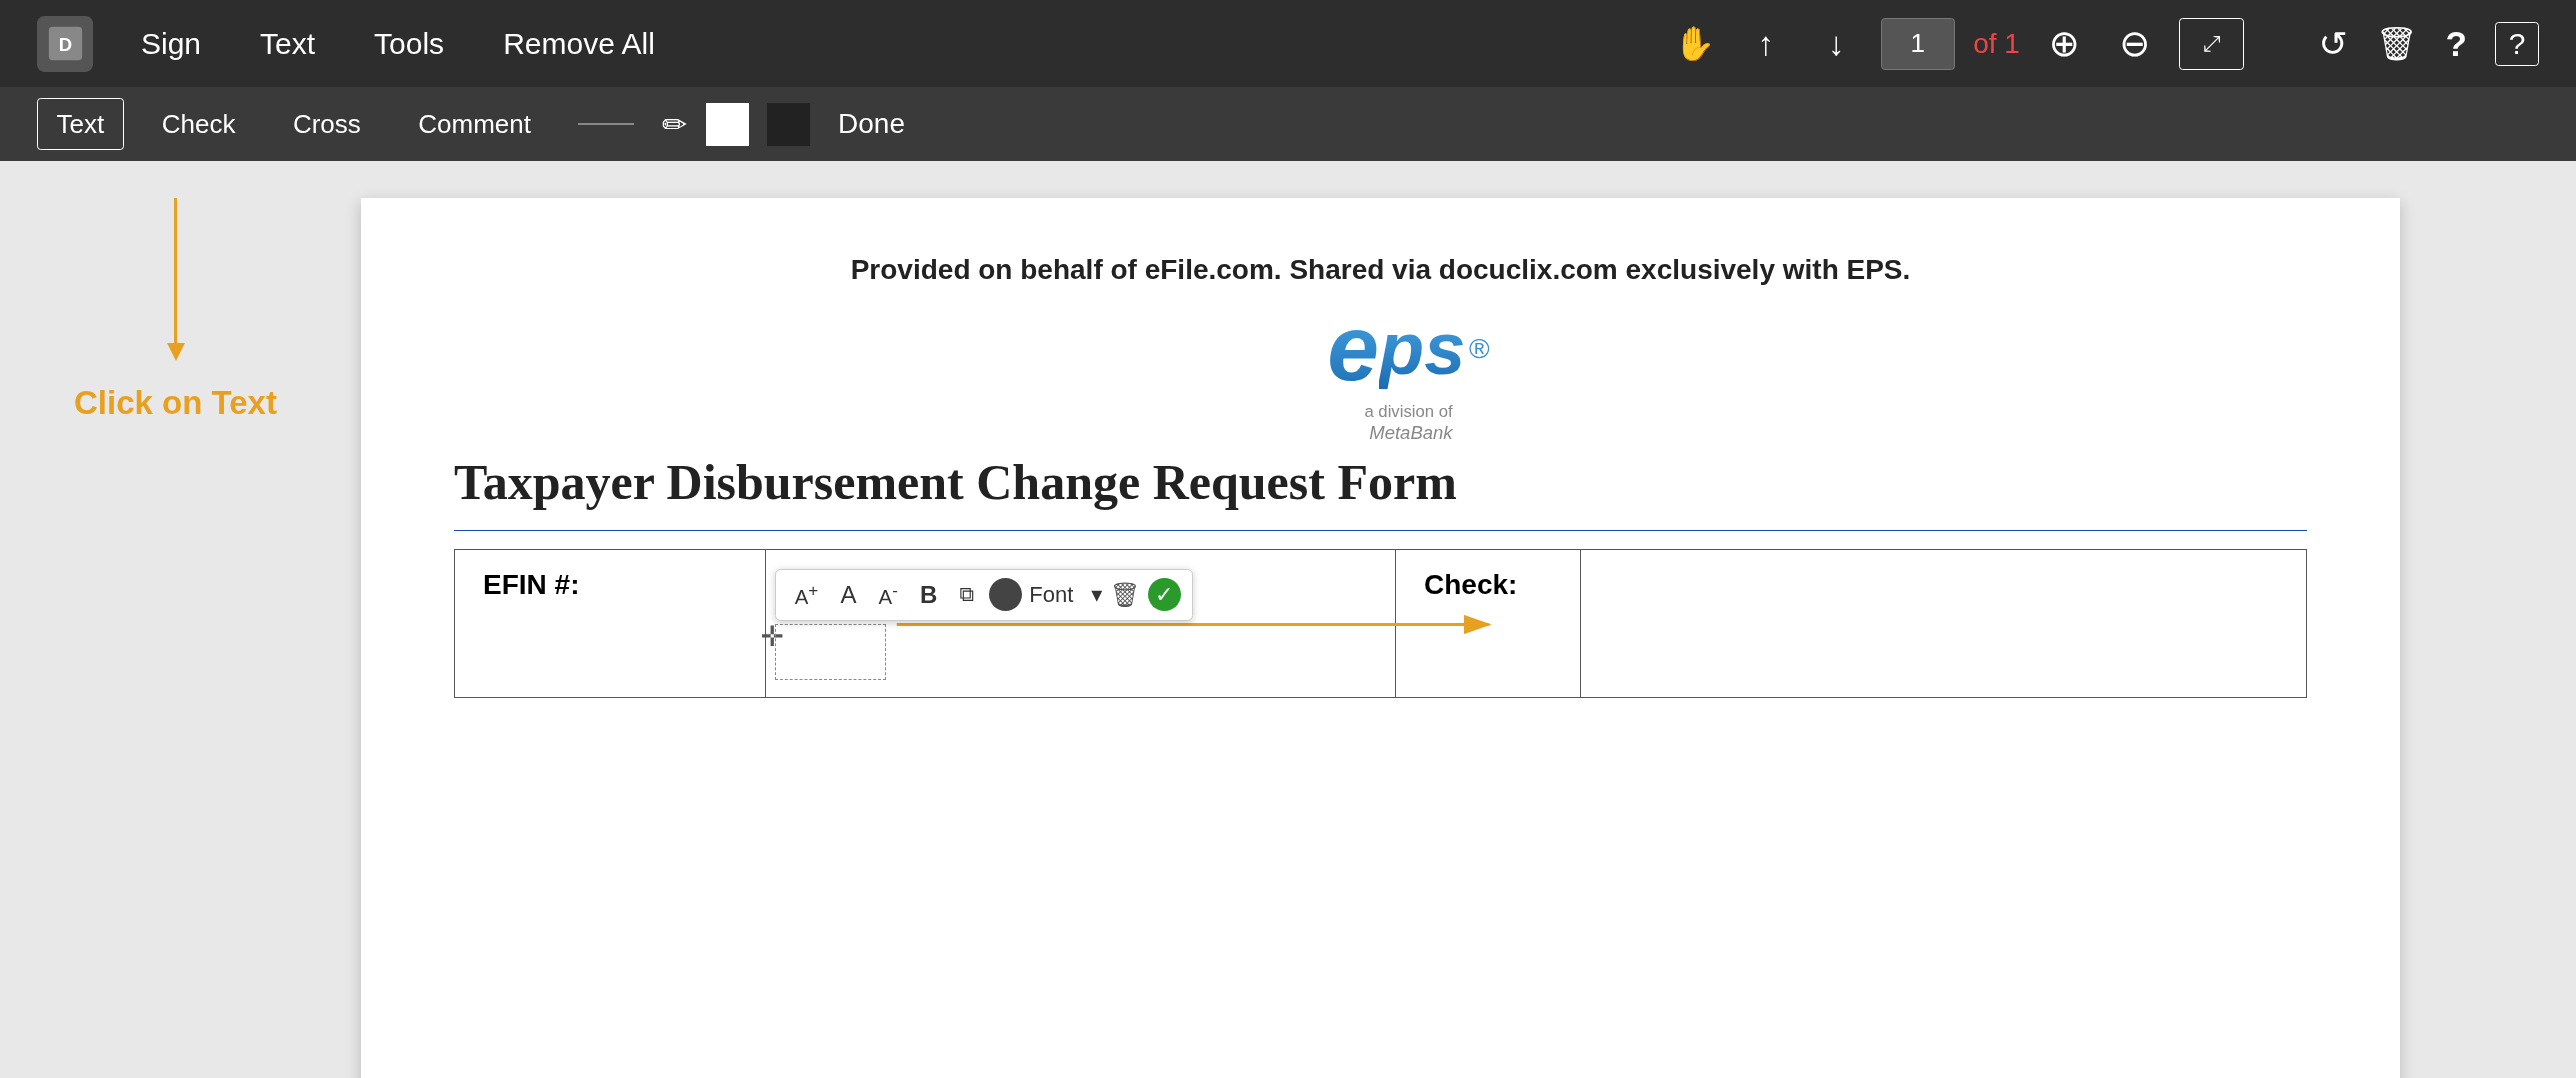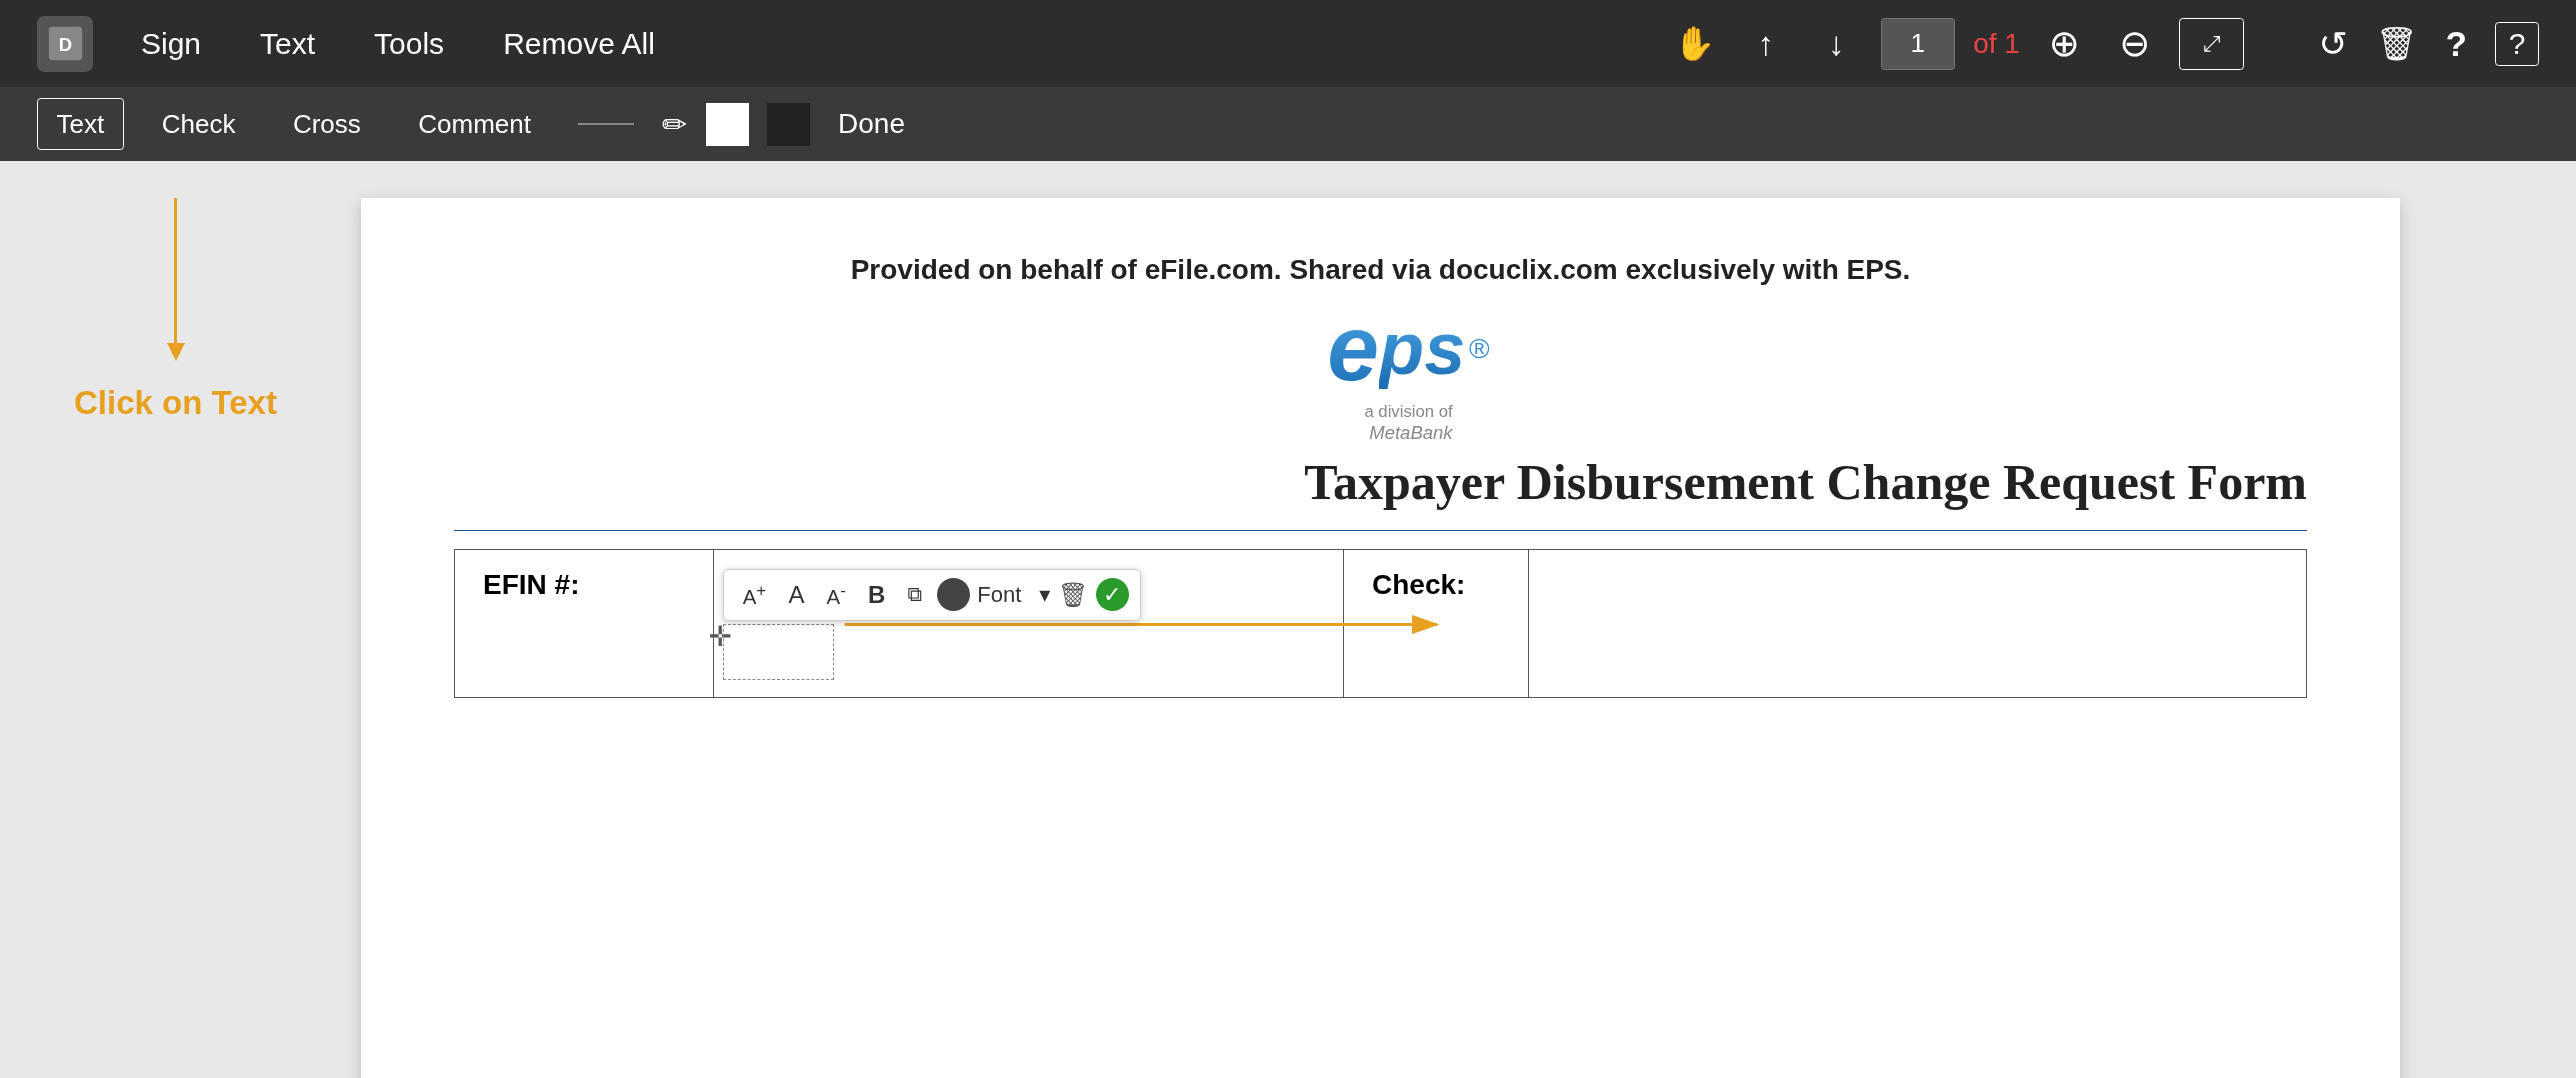--- a/index.html
+++ b/index.html
@@ -273,21 +273,21 @@
       background-clip: text;
     }
 
     .eps-division {
       font-size: 16.7px;
       color: #888;
       text-align: right;
     }
 
     .doc-title {
-      text-align: right;
+      text-align: left;
       font-size: 50px;
       color: #222;
       margin: 18.5px 0;
       font-family: Georgia, serif;
     }
 
     .doc-title-underline {
       border: none;
       border-top: 1.9px solid #1a4ab0;
       margin: 9.3px 0 18.5px 0;
@@ -310,21 +310,21 @@
       margin-top: 9.3px;
     }
     .efin-table td {
       border: 1.9px solid #555;
       padding: 18.5px 28px;
       font-size: 28px;
       vertical-align: top;
       height: 148px;
     }
     .efin-label {
-      width: 259px;
+      width: 311px;
       font-weight: bold;
     }
     .efin-input-area {
       width: 630px;
       position: relative;
     }
     .date-label {
       width: 185px;
       font-weight: bold;
     }

